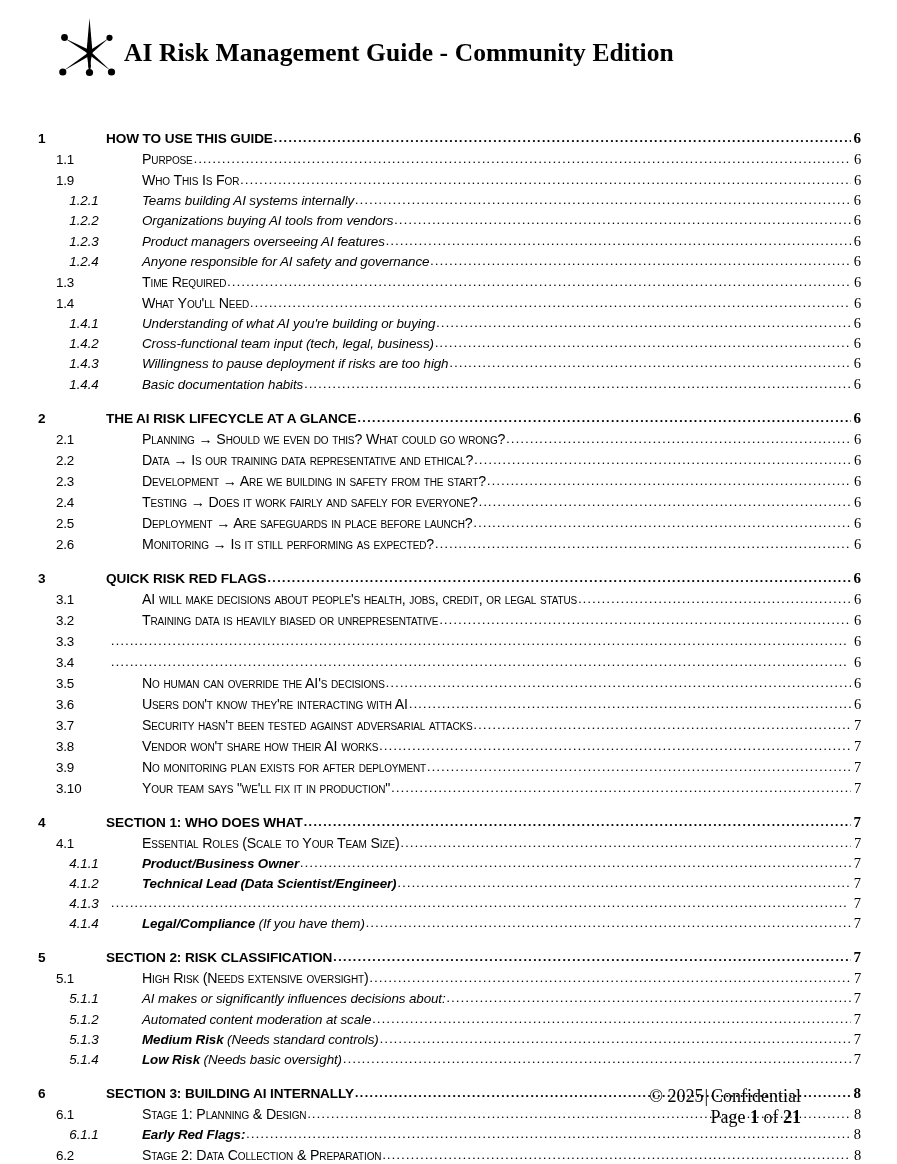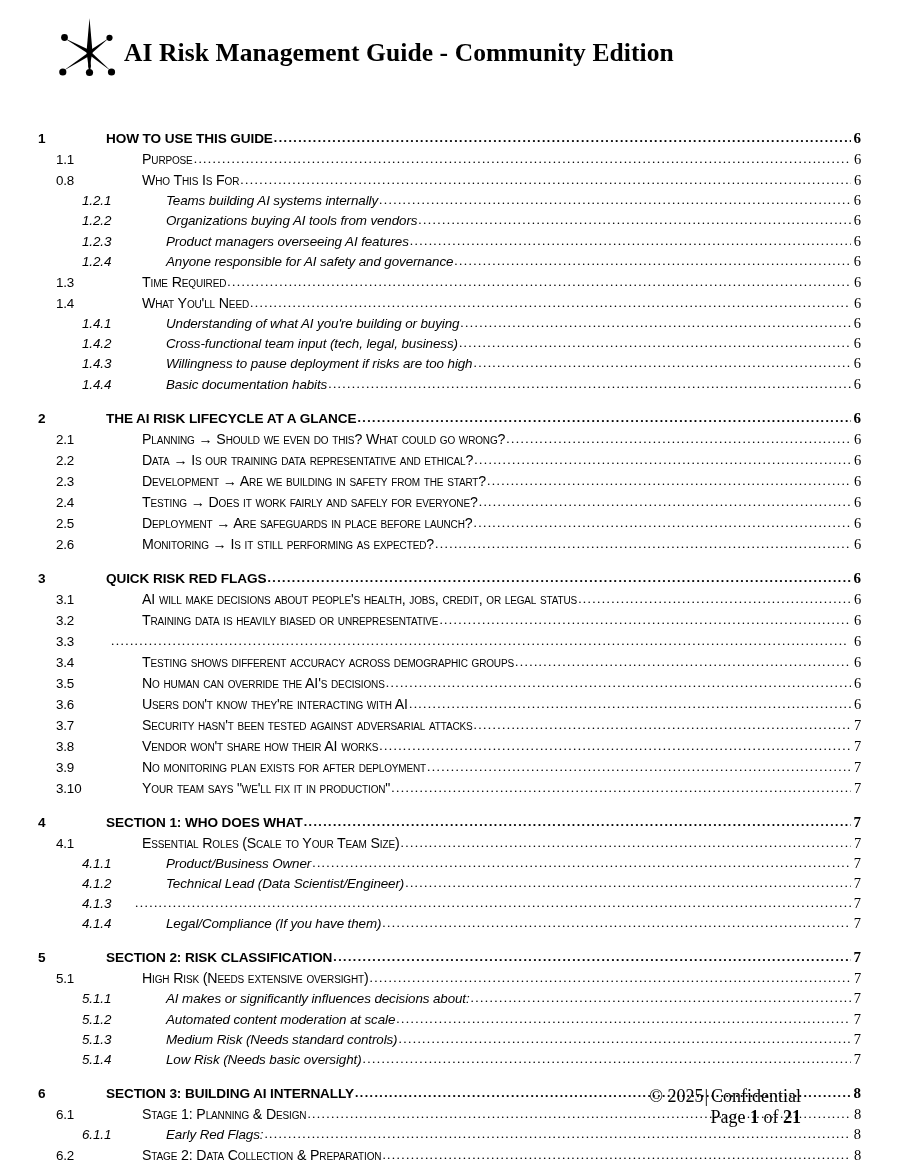--- a/index.html
+++ b/index.html
@@ -133,28 +133,29 @@
   
   .lvl3 {
     font-family: "Liberation Sans", "DejaVu Sans", sans-serif;
     font-style: italic;
     font-size: 13.4px;
     letter-spacing: -0.1px;
     margin-top: 3.2px;
   }
   .lvl3 .toc-num {
     width: 52px;
-    margin-left: 44px;
+    margin-left: 20px;
+    text-align: center;
   }
   .lvl3 .toc-dots {
     font-style: normal;
   }
   .lvl3 .toc-page { font-style: normal; }
 
-  .b { font-weight: normal; }
+  .b { font-weight: bold; }
 
   
 
   
   .doc-footer {
     position: absolute;
     left: 0;
     top: 1086px;
     width: 897px;
     padding: 0 96px 0 96px;
@@ -209,21 +210,21 @@
         <span class="toc-dots">............................................................................................................................................................</span>
         <span class="toc-page">6</span>
       </div>
       <div class="toc-row lvl2">
         <span class="toc-num">1.1</span>
         <span class="toc-label">Purpose</span>
         <span class="toc-dots">............................................................................................................................................................</span>
         <span class="toc-page">6</span>
       </div>
       <div class="toc-row lvl2">
-        <span class="toc-num">0.8</span>
+        <span class="toc-num">1.9</span>
         <span class="toc-label">Who This Is For</span>
         <span class="toc-dots">............................................................................................................................................................</span>
         <span class="toc-page">6</span>
       </div>
       <div class="toc-row lvl3">
         <span class="toc-num">1.2.1</span>
         <span class="toc-label">Teams building AI systems internally</span>
         <span class="toc-dots">............................................................................................................................................................</span>
         <span class="toc-page">6</span>
       </div>
@@ -341,21 +342,20 @@
         <span class="toc-dots">............................................................................................................................................................</span>
         <span class="toc-page">6</span>
       </div>
       <div class="toc-row lvl2">
         <span class="toc-num">3.3</span>
         <span class="toc-dots">............................................................................................................................................................</span>
         <span class="toc-page">6</span>
       </div>
       <div class="toc-row lvl2">
         <span class="toc-num">3.4</span>
-        <span class="toc-label">Testing shows different accuracy across demographic groups</span>
         <span class="toc-dots">............................................................................................................................................................</span>
         <span class="toc-page">6</span>
       </div>
       <div class="toc-row lvl2">
         <span class="toc-num">3.5</span>
         <span class="toc-label">No human can override the AI's decisions</span>
         <span class="toc-dots">............................................................................................................................................................</span>
         <span class="toc-page">6</span>
       </div>
       <div class="toc-row lvl2">

